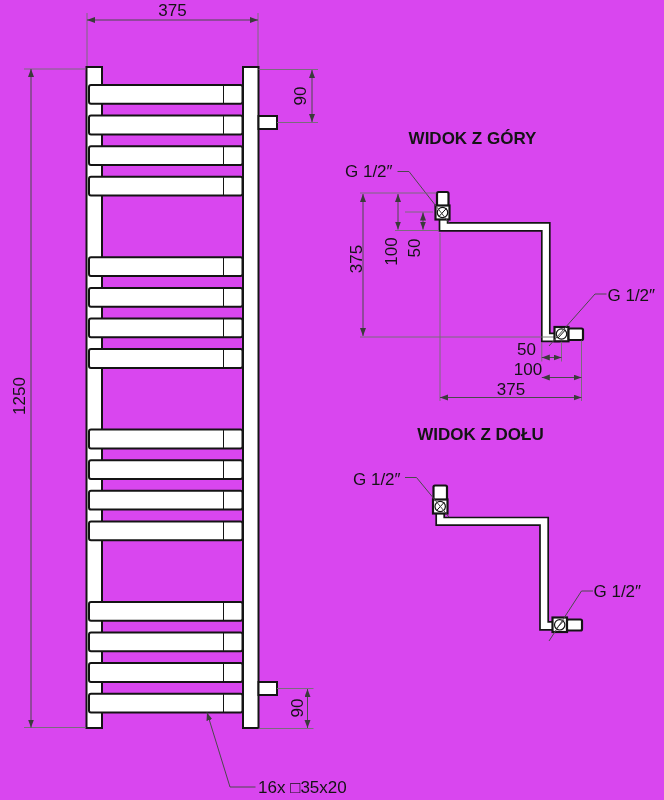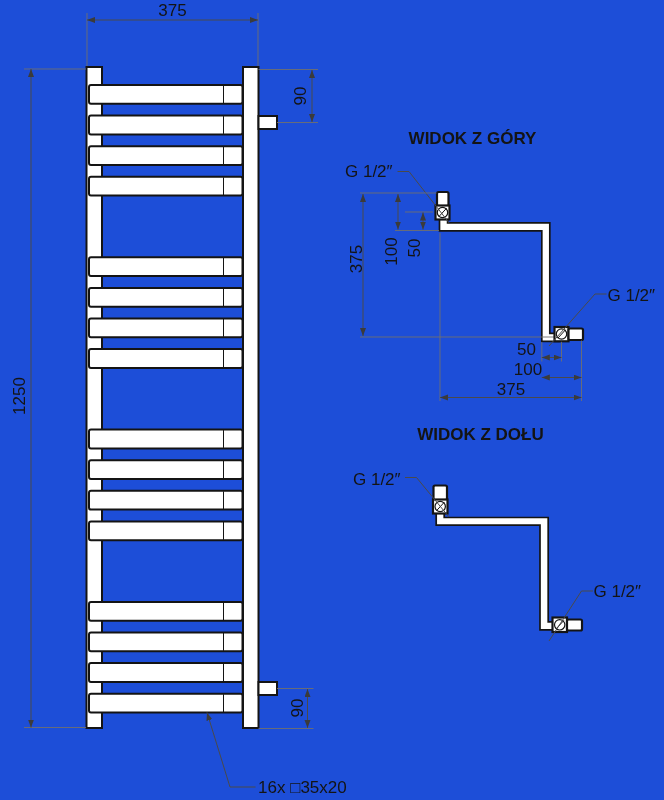--- a/index.html
+++ b/index.html
@@ -1,19 +1,19 @@
 <!DOCTYPE html>
 <html><head>
 <meta charset="utf-8">
 <style>
   html, body { margin: 0; padding: 0; background: #ffffff; }
   #stage {
     position: relative;
     width: 664px; height: 800px;
-    background: #1d4ed8;
+    background: #d946ef;
     font-family: "Liberation Sans", sans-serif;
     text-align: center;
   }
   svg { display: block; }
   .outline { fill: #ffffff; stroke: #141414; stroke-width: 2; }
   .pipe    { fill: #ffffff; stroke: #141414; stroke-width: 1.7; }
   .fit     { fill: #ffffff; stroke: #141414; stroke-width: 2.2; }
   .valve-c { fill: #ffffff; stroke: #141414; stroke-width: 1.2; }
   .slash   { stroke: #141414; stroke-width: 1; fill: none; }
   .dim     { stroke: #4a4a4a; stroke-width: 1; fill: none; }

